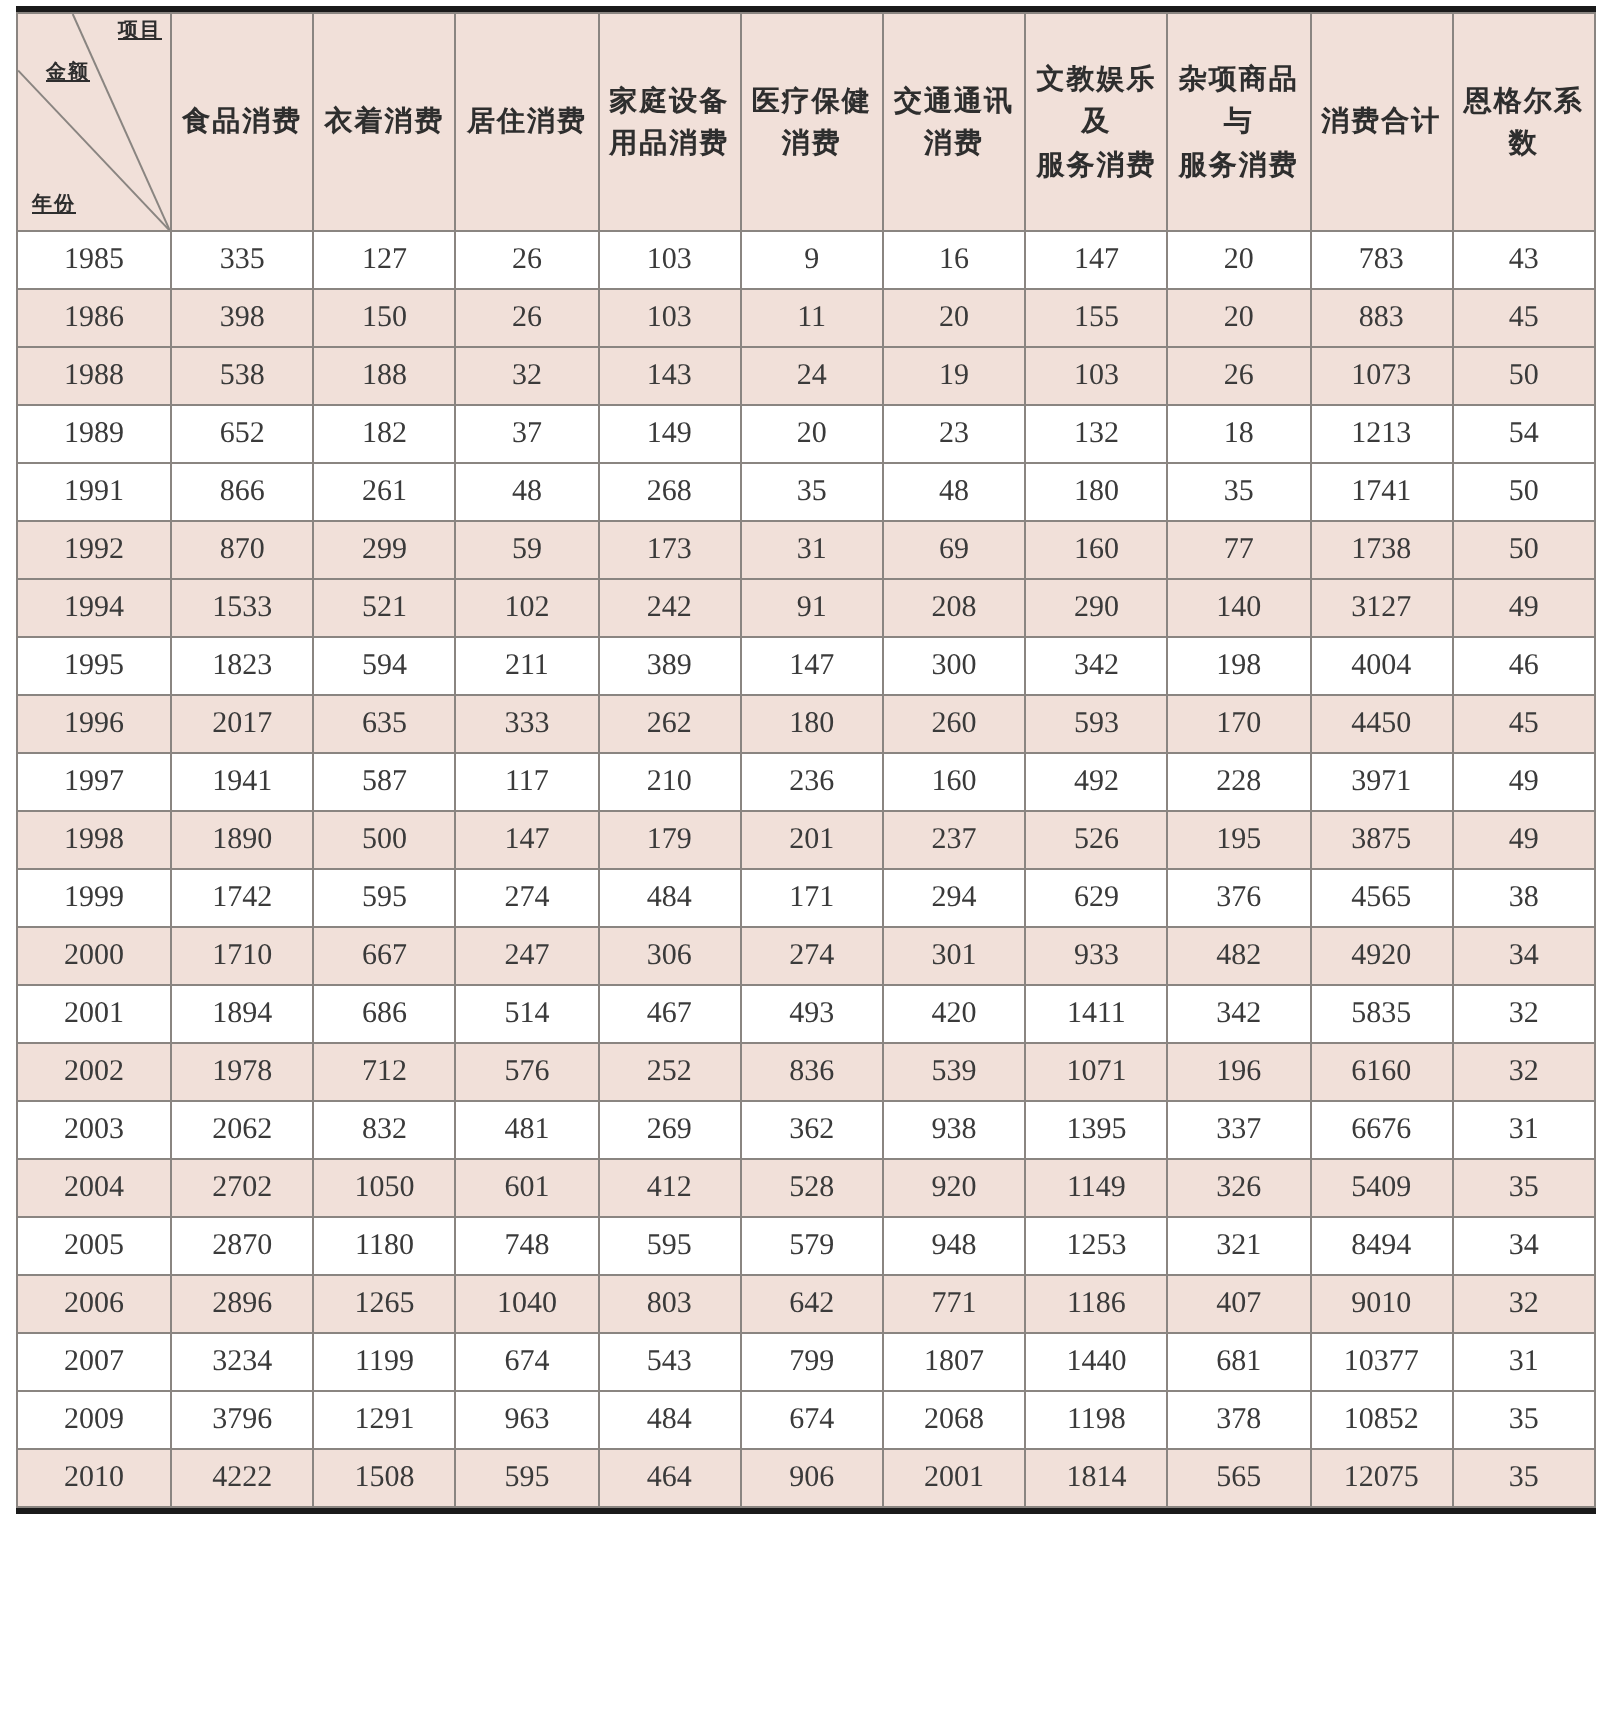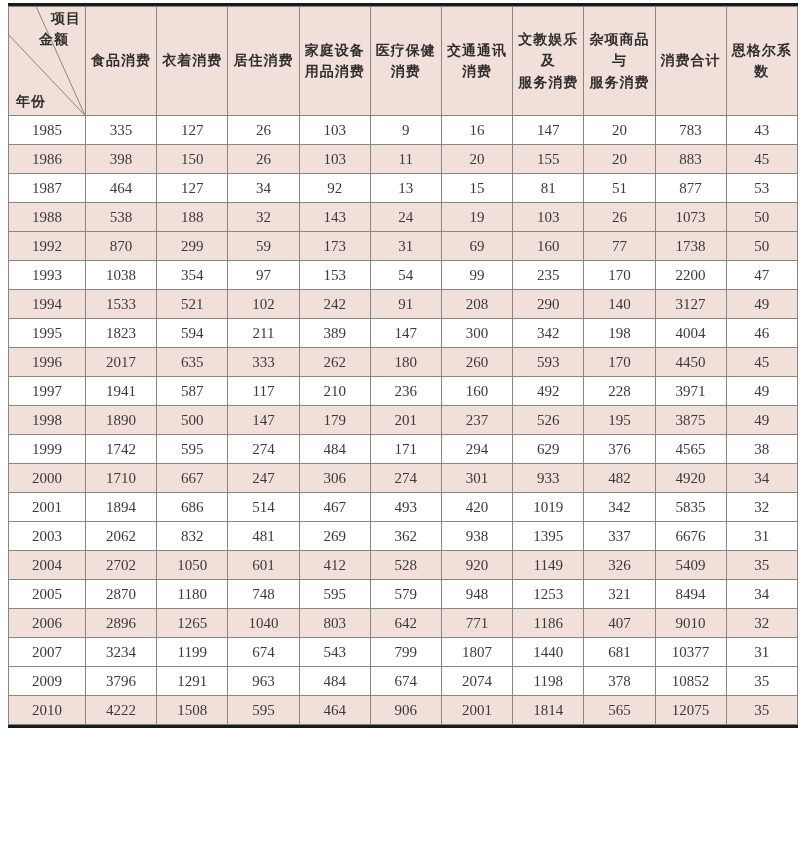--- a/index.html
+++ b/index.html
@@ -40,29 +40,30 @@
     line-height:1.55;
   }
   th.corner{
     width:76px;
     position:relative;
     padding:0;
   }
   .corner-svg{position:absolute;left:0;top:0;width:100%;height:100%;}
   .corner-label{
     position:absolute;
-    font-size:14px;
+    font-size:10px;
     font-weight:600;
     letter-spacing:1px;
     color:#2e2e2e;
     line-height:1;
     white-space:nowrap;
+    text-decoration:underline;
   }
   .corner-top{top:4px;right:4px;}
-  .corner-mid{top:25px;left:14px;margin-left:16px;}
+  .corner-mid{top:25px;left:14px;}
   .corner-bot{bottom:7px;left:7px;}
   tbody td{
     height:28px;
     font-family:"Liberation Serif",serif;
     font-size:15px;
     color:#3a3a3a;
     background:#ffffff;
   }
   tr.pink td{background:#f1e0d9;}
 </style>
@@ -119,72 +120,72 @@
           <td>150</td>
           <td>26</td>
           <td>103</td>
           <td>11</td>
           <td>20</td>
           <td>155</td>
           <td>20</td>
           <td>883</td>
           <td>45</td>
         </tr>
-        <tr>
-          <td>1987</td>
-          <td>464</td>
-          <td>127</td>
-          <td>34</td>
-          <td>92</td>
-          <td>13</td>
-          <td>15</td>
-          <td>81</td>
-          <td>51</td>
-          <td>877</td>
-          <td>53</td>
-        </tr>
         <tr class="pink">
           <td>1988</td>
           <td>538</td>
           <td>188</td>
           <td>32</td>
           <td>143</td>
           <td>24</td>
           <td>19</td>
           <td>103</td>
           <td>26</td>
           <td>1073</td>
           <td>50</td>
         </tr>
+        <tr>
+          <td>1989</td>
+          <td>652</td>
+          <td>182</td>
+          <td>37</td>
+          <td>149</td>
+          <td>20</td>
+          <td>23</td>
+          <td>132</td>
+          <td>18</td>
+          <td>1213</td>
+          <td>54</td>
+        </tr>
+        <tr>
+          <td>1991</td>
+          <td>866</td>
+          <td>261</td>
+          <td>48</td>
+          <td>268</td>
+          <td>35</td>
+          <td>48</td>
+          <td>180</td>
+          <td>35</td>
+          <td>1741</td>
+          <td>50</td>
+        </tr>
         <tr class="pink">
           <td>1992</td>
           <td>870</td>
           <td>299</td>
           <td>59</td>
           <td>173</td>
           <td>31</td>
           <td>69</td>
           <td>160</td>
           <td>77</td>
           <td>1738</td>
           <td>50</td>
         </tr>
-        <tr>
-          <td>1993</td>
-          <td>1038</td>
-          <td>354</td>
-          <td>97</td>
-          <td>153</td>
-          <td>54</td>
-          <td>99</td>
-          <td>235</td>
-          <td>170</td>
-          <td>2200</td>
-          <td>47</td>
-        </tr>
         <tr class="pink">
           <td>1994</td>
           <td>1533</td>
           <td>521</td>
           <td>102</td>
           <td>242</td>
           <td>91</td>
           <td>208</td>
           <td>290</td>
           <td>140</td>
@@ -270,23 +271,36 @@
           <td>34</td>
         </tr>
         <tr>
           <td>2001</td>
           <td>1894</td>
           <td>686</td>
           <td>514</td>
           <td>467</td>
           <td>493</td>
           <td>420</td>
-          <td>1019</td>
+          <td>1411</td>
           <td>342</td>
           <td>5835</td>
+          <td>32</td>
+        </tr>
+        <tr class="pink">
+          <td>2002</td>
+          <td>1978</td>
+          <td>712</td>
+          <td>576</td>
+          <td>252</td>
+          <td>836</td>
+          <td>539</td>
+          <td>1071</td>
+          <td>196</td>
+          <td>6160</td>
           <td>32</td>
         </tr>
         <tr>
           <td>2003</td>
           <td>2062</td>
           <td>832</td>
           <td>481</td>
           <td>269</td>
           <td>362</td>
           <td>938</td>
@@ -347,21 +361,21 @@
           <td>10377</td>
           <td>31</td>
         </tr>
         <tr>
           <td>2009</td>
           <td>3796</td>
           <td>1291</td>
           <td>963</td>
           <td>484</td>
           <td>674</td>
-          <td>2074</td>
+          <td>2068</td>
           <td>1198</td>
           <td>378</td>
           <td>10852</td>
           <td>35</td>
         </tr>
         <tr class="pink">
           <td>2010</td>
           <td>4222</td>
           <td>1508</td>
           <td>595</td>

